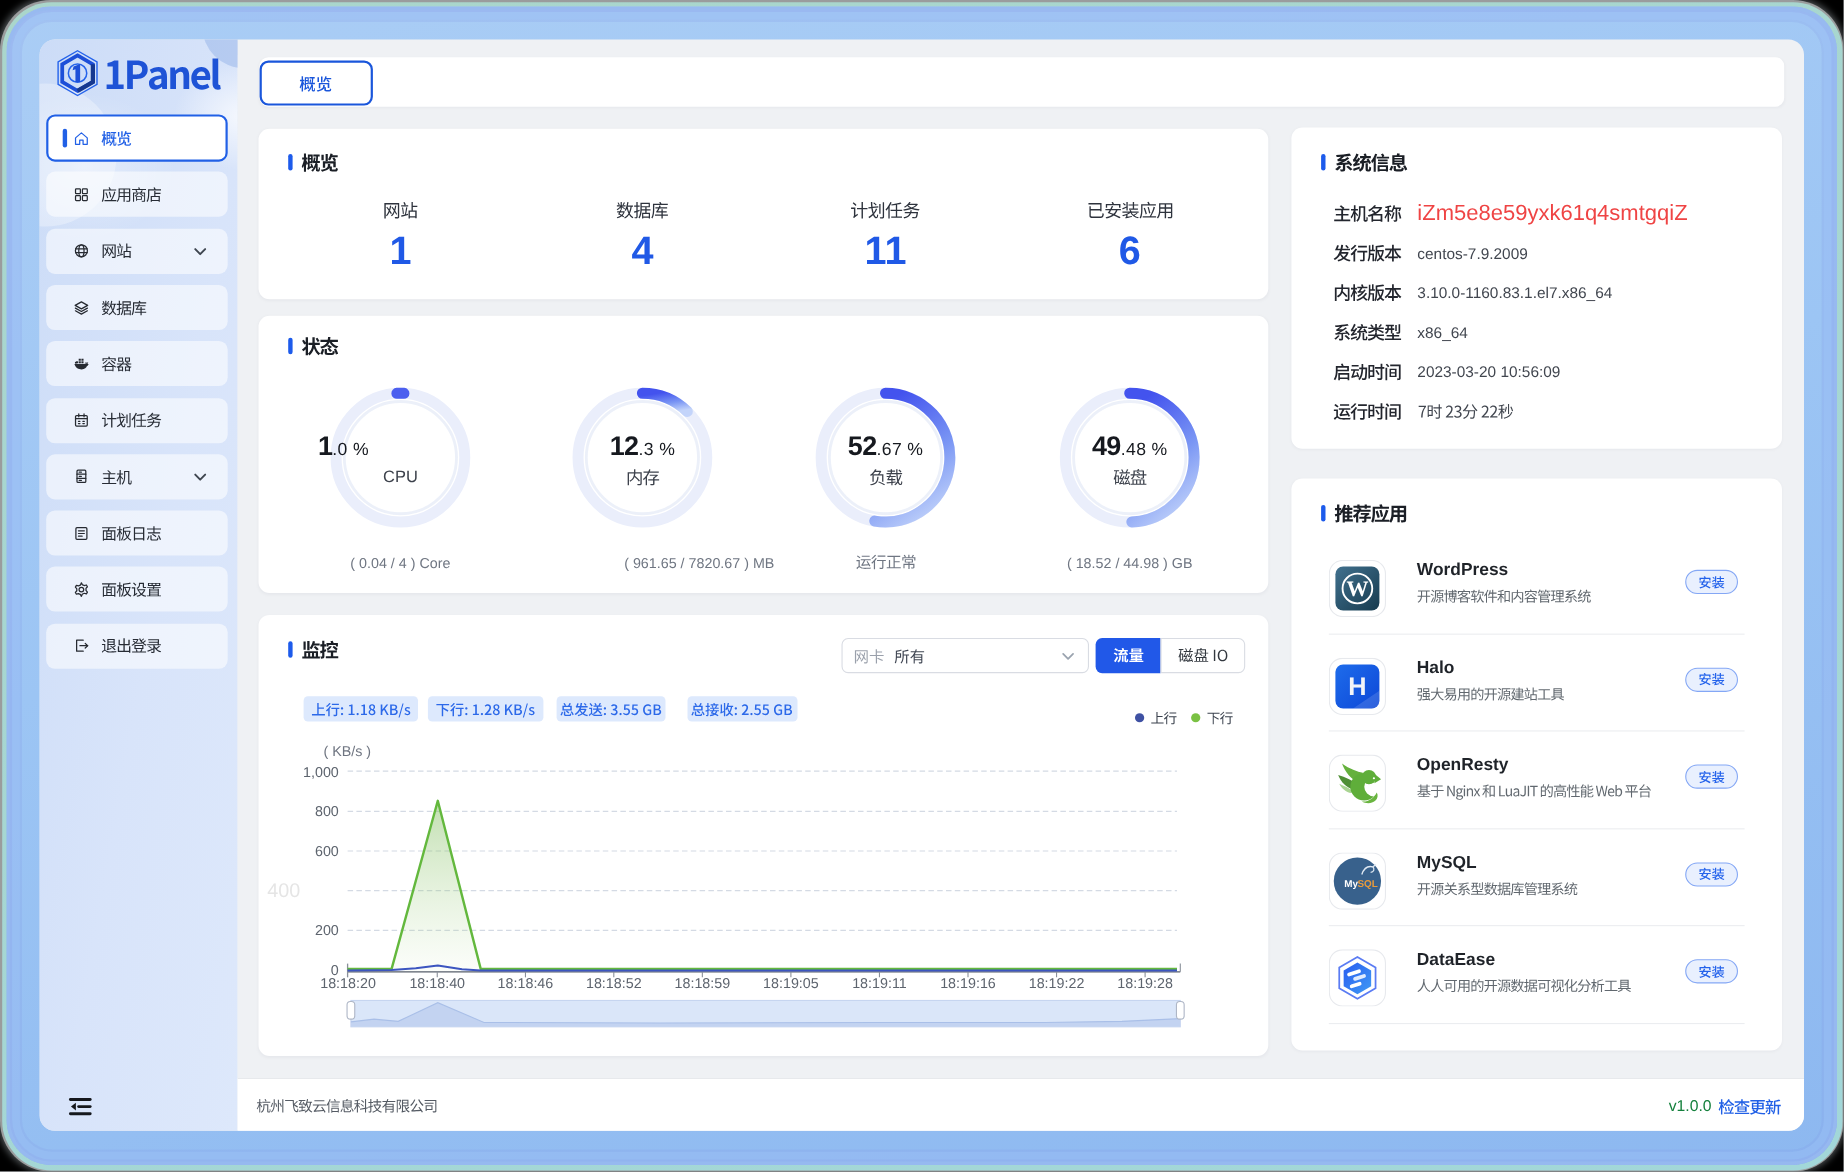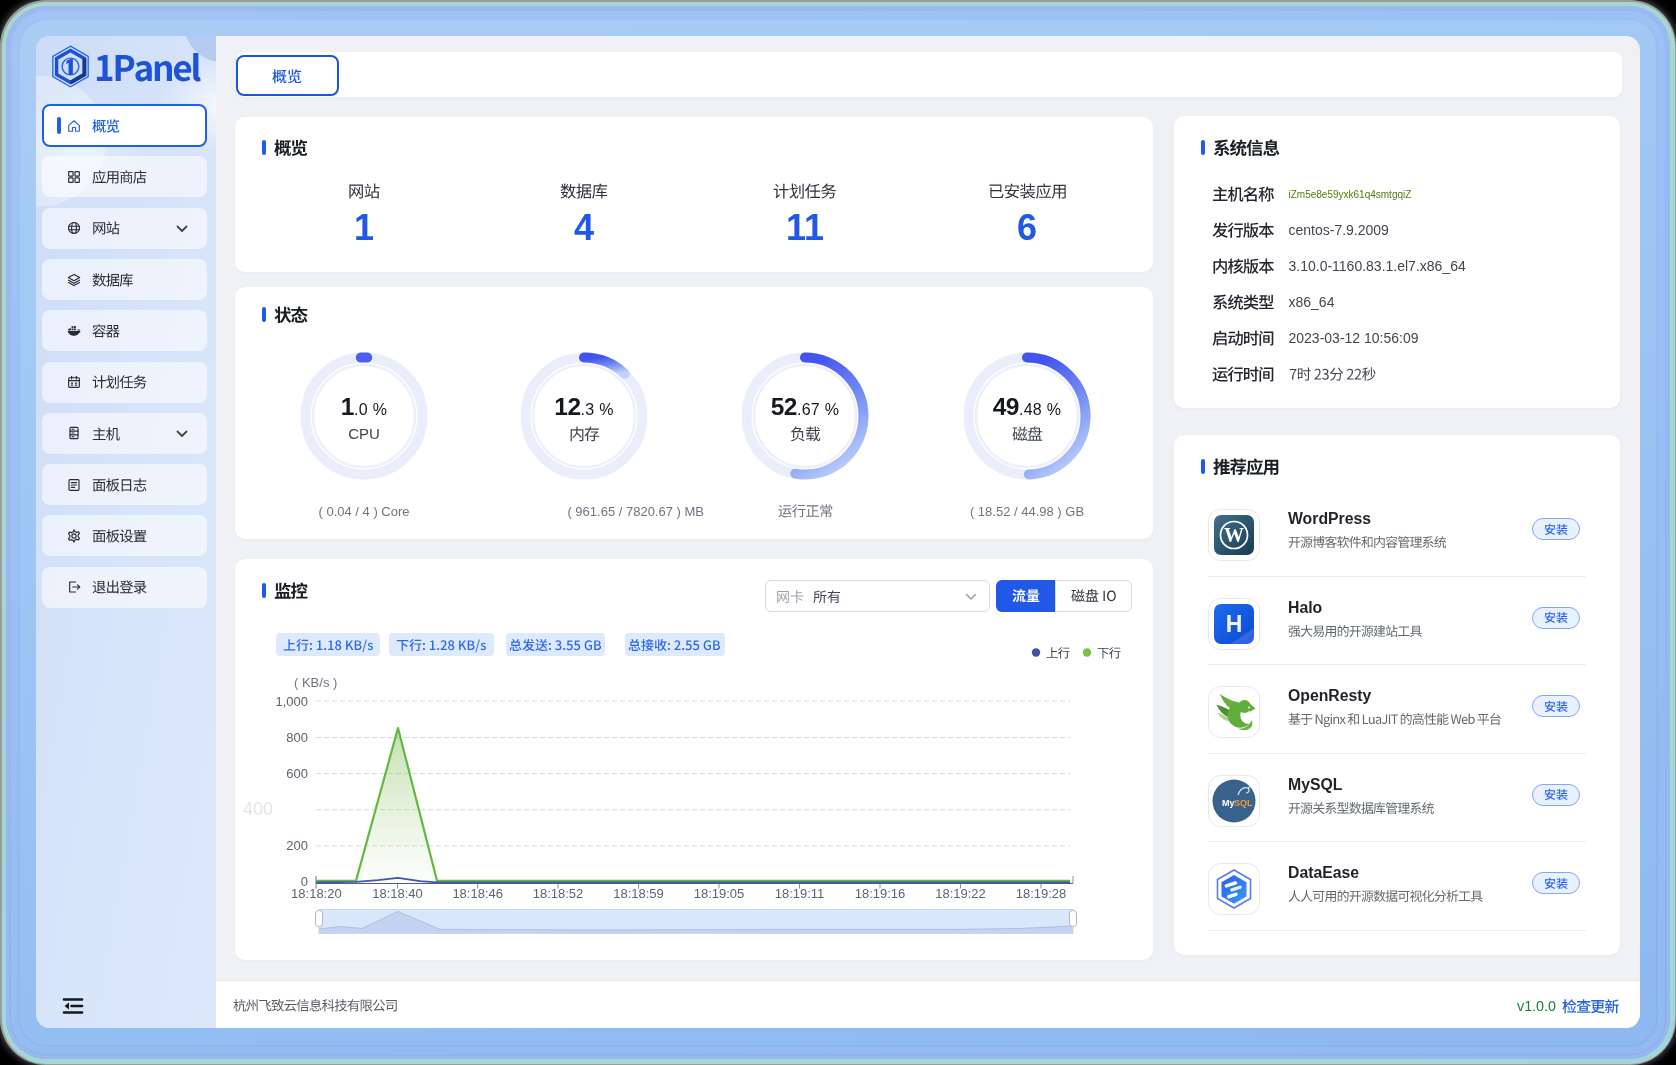--- a/index.html
+++ b/index.html
@@ -82,21 +82,21 @@
     <circle cx="67" cy="67" r="51" fill="none" stroke="#e8edf8" stroke-width="2.6" opacity=".8" filter="url(#blg364)"></circle>
     <defs>
       <linearGradient id="g364" x1="35%" y1="0%" x2="75%" y2="100%">
         <stop offset="0" stop-color="#4353ee"></stop>
         <stop offset="0.55" stop-color="#7b97f4"></stop>
         <stop offset="1" stop-color="#c3d4fa"></stop>
       </linearGradient>
     </defs>
     <path d="M63.78 8.59 A 58.5 58.5 0 0 1 70.22 8.59" fill="none" stroke="#4c5fef" stroke-width="10" stroke-linecap="round"></path>
   </svg>
-<div style="position:absolute;left:289px;top:395px;width:150px;text-align:center;line-height:24px;font-size:24.5px;font-weight:bold;color:#16191f;letter-spacing:-.5px">1<span style="font-size:16px;font-weight:normal;letter-spacing:.3px">.0 %</span></div>
+<div style="position:absolute;left:289px;top:395px;width:150px;text-align:left;line-height:24px;font-size:24.5px;font-weight:bold;color:#16191f;letter-spacing:-.5px">1<span style="font-size:16px;font-weight:normal;letter-spacing:.3px">.0 %</span></div>
 <div style="position:absolute;left:304px;top:425px;width:120px;text-align:center;font-size:15px;color:#3d424c;line-height:18px">CPU</div>
 <svg style="position:absolute;left:517px;top:349px" width="134" height="134">
     <circle cx="67" cy="67" r="58.5" fill="none" stroke="#eaeefb" stroke-width="10"></circle>
     <defs>
       <filter id="blg584" x="-20%" y="-20%" width="140%" height="140%">
         <feGaussianBlur stddev="1.6"></feGaussianBlur>
       </filter>
     </defs>
     <circle cx="67" cy="67" r="51" fill="none" stroke="#e8edf8" stroke-width="2.6" opacity=".8" filter="url(#blg584)"></circle>
     <defs>
@@ -253,37 +253,37 @@
     <rect x="69" y="249.5" width="754" height="24" fill="#eef3fc" stroke="#ccd8f0" stroke-width="1"></rect>
     <polygon points="69.0,269.0 90.0,266.5 112.0,268.5 148.0,251.5 190.0,269.5 350.0,270.0 550.0,269.5 700.0,269.5 770.0,268.5 823.0,266.0 823,273.5 69,273.5" fill="#cdd9f1"></polygon>
     <polyline points="69.0,269.0 90.0,266.5 112.0,268.5 148.0,251.5 190.0,269.5 350.0,270.0 550.0,269.5 700.0,269.5 770.0,268.5 823.0,266.0" fill="none" stroke="#aabde5" stroke-width="1"></polyline>
     <rect x="69" y="249.5" width="754" height="24" fill="#aac4ef" fill-opacity=".28"></rect>
     <rect x="65.5" y="250.5" width="7" height="16" rx="3" fill="#fff" stroke="#aeb6c6" stroke-width="1"></rect>
     <rect x="819.5" y="250.5" width="7" height="16" rx="3" fill="#fff" stroke="#aeb6c6" stroke-width="1"></rect>
   </svg>
 <svg style="position:absolute;left:1211.5px;top:183.6px;overflow:visible" width="62" height="22">
     <path transform="translate(0,16.3)" d="M5.9 -12.9C6.8 -12.2 7.9 -11.3 8.5 -10.6H1.6V-9.1H7.3V-5.8H2.4V-4.3H7.3V-0.7H0.9V0.8H15.5V-0.7H9V-4.3H13.9V-5.8H9V-9.1H14.7V-10.6H9.4L10.2 -11.2C9.6 -11.9 8.2 -13 7.2 -13.7ZM23.4 -12.8V-7.6C23.4 -5.1 23.2 -1.9 21 0.4C21.4 0.6 22 1.1 22.2 1.4C24.6 -1 24.9 -4.8 24.9 -7.6V-11.4H27.6V-1.2C27.6 0.2 27.7 0.6 28 0.8C28.2 1.1 28.6 1.2 29 1.2C29.2 1.2 29.6 1.2 29.8 1.2C30.2 1.2 30.5 1.1 30.8 0.9C31 0.8 31.2 0.5 31.3 0C31.3 -0.4 31.4 -1.6 31.4 -2.5C31 -2.7 30.6 -2.9 30.3 -3.2C30.3 -2.1 30.2 -1.3 30.2 -0.9C30.2 -0.6 30.2 -0.4 30.1 -0.3C30 -0.2 29.9 -0.2 29.8 -0.2C29.7 -0.2 29.5 -0.2 29.4 -0.2C29.3 -0.2 29.2 -0.2 29.2 -0.3C29.1 -0.4 29.1 -0.7 29.1 -1.2V-12.8ZM18.8 -13.8V-10.3H16.2V-8.9H18.6C18 -6.7 16.9 -4.3 15.8 -3C16.1 -2.6 16.4 -2 16.6 -1.6C17.4 -2.6 18.2 -4.2 18.8 -5.9V1.4H20.3V-5.9C20.8 -5.1 21.5 -4.2 21.8 -3.6L22.7 -4.9C22.3 -5.3 20.8 -7 20.3 -7.6V-8.9H22.5V-10.3H20.3V-13.8ZM34.9 -8.4C35.6 -7.9 36.5 -7.2 37.2 -6.6C35.4 -5.6 33.4 -5 31.4 -4.6C31.7 -4.2 32.1 -3.6 32.2 -3.2C33.1 -3.4 34 -3.6 34.8 -3.9V1.4H36.3V0.6H43.1V1.4H44.7V-5.7H38.8C41.3 -7.1 43.4 -9.1 44.7 -11.6L43.6 -12.2L43.3 -12.1H38C38.4 -12.6 38.7 -13 39 -13.5L37.3 -13.8C36.3 -12.3 34.4 -10.5 31.8 -9.3C32.1 -9 32.6 -8.5 32.8 -8.1C34.3 -8.9 35.6 -9.8 36.7 -10.7H42.3C41.4 -9.4 40.1 -8.3 38.6 -7.4C37.9 -8 36.9 -8.8 36.1 -9.3ZM43.1 -0.8H36.3V-4.3H43.1ZM54.3 -7.3C54 -5.3 53.4 -3.3 52.5 -2C52.8 -1.8 53.4 -1.5 53.7 -1.2C54.6 -2.7 55.3 -4.8 55.8 -7.1ZM58.9 -7.1C59.6 -5.3 60.2 -2.9 60.4 -1.4L61.9 -1.8C61.6 -3.4 61 -5.7 60.2 -7.5ZM54.8 -13.7C54.4 -11.7 53.7 -9.7 52.8 -8.4V-9.1H50.8V-11.8C51.6 -11.9 52.3 -12.2 53 -12.4L52.1 -13.6C50.8 -13.1 48.8 -12.6 47.1 -12.3C47.2 -12 47.4 -11.5 47.5 -11.1C48.1 -11.2 48.8 -11.3 49.4 -11.5V-9.1H47V-7.7H49.2C48.6 -5.9 47.6 -4 46.6 -2.9C46.9 -2.5 47.2 -1.9 47.4 -1.5C48.1 -2.4 48.8 -3.8 49.4 -5.3V1.4H50.8V-5.7C51.3 -5 51.8 -4.1 52 -3.7L52.9 -4.9C52.6 -5.3 51.3 -6.7 50.8 -7.2V-7.7H52.8V-7.9C53.1 -7.7 53.6 -7.4 53.8 -7.2C54.4 -8 54.9 -9.1 55.3 -10.2H56.7V-0.4C56.7 -0.2 56.6 -0.1 56.4 -0.1C56.2 -0.1 55.5 -0.1 54.7 -0.1C55 0.2 55.2 0.9 55.3 1.3C56.3 1.3 57 1.3 57.5 1C58 0.8 58.2 0.4 58.2 -0.4V-10.2H60C59.8 -9.7 59.5 -9.1 59.3 -8.5L60.6 -8.2C61 -9.2 61.5 -10.4 61.9 -11.5L60.9 -11.7L60.7 -11.7H55.8C56 -12.2 56.1 -12.8 56.2 -13.4Z" fill="#23262e"></path>
   </svg>
-<div style="position:absolute;left:1288.5px;top:185.6px;font-size:10px;color:#4d7c0f;line-height:17px">iZm5e8e59yxk61q4smtgqiZ</div>
+<div style="position:absolute;left:1288.5px;top:185.6px;font-size:20px;color:#ef4444;line-height:17px">iZm5e8e59yxk61q4smtgqiZ</div>
 <svg style="position:absolute;left:1211.5px;top:219.7px;overflow:visible" width="62" height="22">
     <path transform="translate(0,16.3)" d="M10.9 -12.9C11.6 -12.1 12.5 -11.1 12.9 -10.5L14.2 -11.3C13.7 -11.9 12.8 -12.9 12.1 -13.6ZM2.3 -8.4C2.4 -8.6 3 -8.7 4 -8.7H6.2C5.2 -5.4 3.4 -2.8 0.4 -1.1C0.8 -0.8 1.3 -0.2 1.5 0.1C3.6 -1.1 5.1 -2.7 6.3 -4.5C6.9 -3.5 7.6 -2.6 8.4 -1.8C7.1 -0.9 5.5 -0.3 3.9 0.1C4.2 0.4 4.5 1 4.7 1.4C6.5 0.9 8.2 0.2 9.6 -0.8C11.1 0.2 12.8 1 14.8 1.4C15.1 1 15.5 0.3 15.8 0C13.9 -0.3 12.3 -0.9 10.9 -1.8C12.3 -3 13.4 -4.6 14.1 -6.7L13 -7.2L12.7 -7.1H7.5C7.7 -7.6 7.9 -8.2 8 -8.7H15.3V-10.2H8.4C8.7 -11.2 8.9 -12.4 9 -13.6L7.3 -13.8C7.1 -12.5 6.9 -11.3 6.7 -10.2H4C4.4 -11 4.9 -12.1 5.2 -13.1L3.5 -13.3C3.2 -12.1 2.6 -10.8 2.4 -10.4C2.2 -10.1 2 -9.9 1.8 -9.8C1.9 -9.4 2.2 -8.7 2.3 -8.4ZM9.6 -2.7C8.6 -3.5 7.8 -4.5 7.2 -5.6H11.9C11.3 -4.5 10.5 -3.5 9.6 -2.7ZM22.6 -12.8V-11.3H30.6V-12.8ZM19.7 -13.8C18.8 -12.6 17.3 -11.1 15.9 -10.2C16.2 -9.9 16.6 -9.3 16.8 -9C18.3 -10.1 20 -11.7 21.1 -13.2ZM21.9 -8.3V-6.8H27.1V-0.5C27.1 -0.3 27 -0.2 26.6 -0.2C26.4 -0.2 25.3 -0.2 24.2 -0.2C24.4 0.2 24.6 0.9 24.7 1.3C26.2 1.3 27.2 1.3 27.8 1.1C28.4 0.8 28.6 0.4 28.6 -0.5V-6.8H31V-8.3ZM20.3 -10.3C19.2 -8.4 17.4 -6.5 15.7 -5.3C16.1 -5 16.6 -4.3 16.8 -4C17.3 -4.4 17.9 -4.9 18.4 -5.5V1.4H20V-7.2C20.6 -8 21.3 -8.9 21.8 -9.7ZM32.4 -13.4V-7C32.4 -4.6 32.3 -1.5 31.2 0.5C31.6 0.7 32.1 1.1 32.3 1.4C33.3 -0.2 33.6 -2.3 33.8 -4.5H35.7V1.3H37.1V-5.8H33.8L33.8 -7V-8H38V-9.3H36.7V-13.8H35.3V-9.3H33.8V-13.4ZM44.5 -7.7C44.2 -6.1 43.7 -4.6 43 -3.5C42.3 -4.7 41.8 -6.1 41.4 -7.7ZM38.6 -12.7V-7.1C38.6 -4.8 38.5 -1.5 37.3 0.6C37.6 0.8 38.2 1.2 38.5 1.5C39.9 -0.9 40.1 -4.4 40.1 -7.1V-7.7H40.2C40.6 -5.6 41.2 -3.7 42.1 -2.2C41.3 -1.1 40.3 -0.3 39.3 0.2C39.6 0.5 40 1 40.2 1.4C41.2 0.8 42.2 0.1 43 -0.8C43.7 0.1 44.5 0.8 45.5 1.4C45.7 1 46.2 0.5 46.6 0.2C45.5 -0.3 44.6 -1.1 43.9 -2.1C45 -3.8 45.7 -6.1 46.1 -8.9L45.2 -9.2L44.9 -9.1H40.1V-11.5C42.3 -11.6 44.6 -11.9 46.4 -12.3L45.5 -13.6C43.7 -13.2 41 -12.9 38.6 -12.7ZM53.5 -8.9V-3.1H49.9C51.3 -4.7 52.5 -6.7 53.3 -8.9ZM55.1 -8.9H55.3C56.1 -6.7 57.3 -4.7 58.7 -3.1H55.1ZM53.5 -13.8V-10.4H47.2V-8.9H51.7C50.6 -6.2 48.8 -3.7 46.7 -2.4C47.1 -2.1 47.6 -1.5 47.8 -1.2C48.6 -1.7 49.2 -2.3 49.9 -3V-1.5H53.5V1.4H55.1V-1.5H58.8V-3C59.4 -2.3 60.1 -1.7 60.8 -1.2C61 -1.6 61.6 -2.2 62 -2.6C59.9 -3.8 58 -6.3 56.9 -8.9H61.5V-10.4H55.1V-13.8Z" fill="#23262e"></path>
   </svg>
 <div style="position:absolute;left:1288.5px;top:221.7px;font-size:14px;color:#41464f;line-height:17px">centos-7.9.2009</div>
 <svg style="position:absolute;left:1211.5px;top:255.8px;overflow:visible" width="62" height="22">
     <path transform="translate(0,16.3)" d="M1.5 -11V1.4H3.1V-9.5H7.4C7.3 -7.4 6.7 -4.8 3.3 -3C3.7 -2.8 4.2 -2.2 4.4 -1.9C6.4 -3 7.6 -4.5 8.2 -6C9.6 -4.7 11 -3.1 11.8 -2.1L13 -3.1C12.1 -4.3 10.2 -6.1 8.7 -7.5C8.8 -8.2 8.9 -8.8 8.9 -9.5H13.3V-0.5C13.3 -0.2 13.2 -0.2 12.9 -0.1C12.6 -0.1 11.4 -0.1 10.4 -0.2C10.6 0.2 10.8 0.9 10.9 1.4C12.4 1.4 13.4 1.4 14 1.1C14.6 0.9 14.8 0.4 14.8 -0.5V-11H9V-13.8H7.4V-11ZM29.3 -6C27.9 -3.4 24.8 -1.1 21 0.1C21.3 0.4 21.7 1 21.9 1.4C23.9 0.7 25.7 -0.2 27.2 -1.4C28.3 -0.6 29.4 0.5 30 1.2L31.2 0.2C30.6 -0.5 29.4 -1.5 28.3 -2.3C29.3 -3.3 30.2 -4.4 30.9 -5.5ZM25.3 -13.4C25.5 -12.9 25.8 -12.2 26 -11.7H21.9V-10.3H24.8C24.3 -9.4 23.5 -8.1 23.2 -7.8C22.9 -7.5 22.4 -7.4 22.1 -7.3C22.2 -6.9 22.4 -6.2 22.5 -5.9C22.8 -6 23.3 -6.1 26 -6.3C24.9 -5.1 23.4 -4.1 21.8 -3.4C22.1 -3.1 22.5 -2.6 22.7 -2.2C25.6 -3.6 28.2 -6 29.6 -8.6L28.2 -9.1C27.9 -8.6 27.6 -8.1 27.2 -7.6L24.7 -7.5C25.3 -8.3 25.9 -9.4 26.5 -10.3H31.1V-11.7H27.6C27.5 -12.3 27.1 -13.2 26.7 -13.9ZM18.3 -13.8V-10.7H16.2V-9.2H18.3C17.8 -7.1 16.9 -4.6 15.8 -3.3C16.1 -2.9 16.5 -2.2 16.6 -1.8C17.2 -2.7 17.8 -4.1 18.3 -5.6V1.4H19.8V-6.7C20.2 -6 20.6 -5.2 20.8 -4.7L21.7 -5.7C21.4 -6.2 20.2 -8.1 19.8 -8.6V-9.2H21.6V-10.7H19.8V-13.8ZM32.4 -13.4V-7C32.4 -4.6 32.3 -1.5 31.2 0.5C31.6 0.7 32.1 1.1 32.3 1.4C33.3 -0.2 33.6 -2.3 33.8 -4.5H35.7V1.3H37.1V-5.8H33.8L33.8 -7V-8H38V-9.3H36.7V-13.8H35.3V-9.3H33.8V-13.4ZM44.5 -7.7C44.2 -6.1 43.7 -4.6 43 -3.5C42.3 -4.7 41.8 -6.1 41.4 -7.7ZM38.6 -12.7V-7.1C38.6 -4.8 38.5 -1.5 37.3 0.6C37.6 0.8 38.2 1.2 38.5 1.5C39.9 -0.9 40.1 -4.4 40.1 -7.1V-7.7H40.2C40.6 -5.6 41.2 -3.7 42.1 -2.2C41.3 -1.1 40.3 -0.3 39.3 0.2C39.6 0.5 40 1 40.2 1.4C41.2 0.8 42.2 0.1 43 -0.8C43.7 0.1 44.5 0.8 45.5 1.4C45.7 1 46.2 0.5 46.6 0.2C45.5 -0.3 44.6 -1.1 43.9 -2.1C45 -3.8 45.7 -6.1 46.1 -8.9L45.2 -9.2L44.9 -9.1H40.1V-11.5C42.3 -11.6 44.6 -11.9 46.4 -12.3L45.5 -13.6C43.7 -13.2 41 -12.9 38.6 -12.7ZM53.5 -8.9V-3.1H49.9C51.3 -4.7 52.5 -6.7 53.3 -8.9ZM55.1 -8.9H55.3C56.1 -6.7 57.3 -4.7 58.7 -3.1H55.1ZM53.5 -13.8V-10.4H47.2V-8.9H51.7C50.6 -6.2 48.8 -3.7 46.7 -2.4C47.1 -2.1 47.6 -1.5 47.8 -1.2C48.6 -1.7 49.2 -2.3 49.9 -3V-1.5H53.5V1.4H55.1V-1.5H58.8V-3C59.4 -2.3 60.1 -1.7 60.8 -1.2C61 -1.6 61.6 -2.2 62 -2.6C59.9 -3.8 58 -6.3 56.9 -8.9H61.5V-10.4H55.1V-13.8Z" fill="#23262e"></path>
   </svg>
 <div style="position:absolute;left:1288.5px;top:257.8px;font-size:14px;color:#41464f;line-height:17px">3.10.0-1160.83.1.el7.x86_64</div>
 <svg style="position:absolute;left:1211.5px;top:291.9px;overflow:visible" width="62" height="22">
     <path transform="translate(0,16.3)" d="M4.4 -3.6C3.5 -2.5 2.2 -1.3 0.9 -0.6C1.3 -0.3 2 0.2 2.3 0.5C3.5 -0.4 4.9 -1.7 5.9 -3ZM10.3 -2.9C11.6 -1.9 13.2 -0.4 14 0.5L15.3 -0.5C14.5 -1.4 12.8 -2.7 11.5 -3.7ZM10.7 -7.2C11 -6.9 11.4 -6.5 11.8 -6L5.6 -5.6C7.9 -6.8 10.3 -8.2 12.5 -9.9L11.3 -10.9C10.5 -10.2 9.7 -9.6 8.9 -9L5.2 -8.9C6.3 -9.6 7.3 -10.6 8.3 -11.5C10.4 -11.8 12.5 -12 14.1 -12.4L13 -13.7C10.3 -13.1 5.6 -12.6 1.6 -12.5C1.8 -12.1 2 -11.5 2 -11.1C3.3 -11.1 4.8 -11.2 6.2 -11.3C5.2 -10.4 4.1 -9.6 3.7 -9.3C3.3 -9 2.9 -8.7 2.5 -8.7C2.7 -8.3 2.9 -7.6 3 -7.3C3.3 -7.5 3.8 -7.5 6.8 -7.7C5.6 -7 4.5 -6.4 4 -6.1C3 -5.6 2.3 -5.3 1.7 -5.3C1.9 -4.9 2.1 -4.2 2.2 -3.9C2.6 -4.1 3.3 -4.2 7.5 -4.5V-0.5C7.5 -0.3 7.4 -0.3 7.2 -0.2C6.9 -0.2 5.9 -0.2 5 -0.3C5.2 0.1 5.5 0.8 5.6 1.2C6.8 1.2 7.7 1.2 8.3 1C8.9 0.7 9 0.3 9 -0.5V-4.6L12.8 -4.9C13.3 -4.4 13.6 -3.8 13.9 -3.4L15.1 -4.2C14.5 -5.2 13.1 -6.7 11.8 -7.8ZM26.7 -5.7V-0.8C26.7 0.6 27 1.1 28.2 1.1C28.5 1.1 29.3 1.1 29.5 1.1C30.7 1.1 31 0.4 31.1 -2C30.7 -2.1 30.1 -2.3 29.8 -2.6C29.8 -0.6 29.7 -0.2 29.4 -0.2C29.2 -0.2 28.7 -0.2 28.5 -0.2C28.2 -0.2 28.2 -0.3 28.2 -0.8V-5.7ZM23.6 -5.7C23.5 -2.6 23.2 -0.9 20.6 0.1C20.9 0.4 21.3 1 21.5 1.4C24.5 0.1 25 -2.1 25.1 -5.7ZM16 -1 16.4 0.6C17.9 0 19.8 -0.7 21.7 -1.3L21.4 -2.7C19.4 -2 17.4 -1.3 16 -1ZM25 -13.4C25.3 -12.8 25.6 -12 25.8 -11.5H22V-10.1H24.7C24 -9.1 23 -7.9 22.7 -7.5C22.4 -7.2 21.9 -7.1 21.6 -7C21.8 -6.7 22 -5.9 22.1 -5.5C22.6 -5.7 23.3 -5.8 29.1 -6.4C29.3 -6 29.5 -5.6 29.7 -5.2L31 -5.9C30.5 -6.9 29.5 -8.4 28.6 -9.6L27.4 -9C27.7 -8.6 28 -8.1 28.3 -7.6L24.4 -7.3C25.1 -8.1 25.9 -9.2 26.5 -10.1H30.9V-11.5H26.3L27.3 -11.8C27.2 -12.3 26.8 -13.2 26.4 -13.8ZM16.4 -6.8C16.6 -6.9 17 -7 18.7 -7.3C18 -6.4 17.5 -5.7 17.2 -5.4C16.7 -4.8 16.4 -4.4 16 -4.3C16.2 -3.9 16.4 -3.2 16.5 -2.9C16.9 -3.1 17.5 -3.3 21.5 -4.2C21.4 -4.5 21.4 -5.1 21.4 -5.6L18.7 -5C19.9 -6.4 21 -8 21.9 -9.6L20.6 -10.4C20.3 -9.8 19.9 -9.2 19.6 -8.7L17.9 -8.5C18.9 -9.9 19.8 -11.5 20.5 -13.1L19 -13.9C18.3 -11.9 17.2 -9.9 16.8 -9.4C16.5 -8.8 16.1 -8.5 15.8 -8.4C16 -8 16.3 -7.2 16.4 -6.8ZM42.8 -13.5C42.4 -12.8 41.8 -11.8 41.2 -11.1L42.5 -10.7C43.1 -11.3 43.8 -12.2 44.4 -13ZM33.6 -12.8C34.3 -12.2 34.9 -11.3 35.2 -10.6H31.9V-9.2H37C35.6 -8 33.6 -7 31.5 -6.6C31.9 -6.2 32.3 -5.7 32.5 -5.3C34.6 -5.9 36.7 -7.1 38.2 -8.6V-6.1H39.7V-8.2C41.7 -7.3 44 -6.1 45.3 -5.3L46 -6.6C44.8 -7.3 42.6 -8.3 40.6 -9.2H46V-10.6H39.7V-13.8H38.2V-10.6H35.5L36.7 -11.2C36.4 -11.9 35.6 -12.8 34.9 -13.4ZM38.2 -5.8C38.1 -5.2 38 -4.7 37.9 -4.2H31.8V-2.8H37.3C36.5 -1.5 34.9 -0.6 31.4 -0.1C31.7 0.3 32.1 1 32.2 1.4C36.2 0.7 38 -0.6 38.9 -2.4C40.3 -0.3 42.4 0.9 45.6 1.4C45.8 0.9 46.2 0.3 46.6 -0.1C43.7 -0.4 41.6 -1.2 40.4 -2.8H46.1V-4.2H39.5C39.6 -4.7 39.7 -5.2 39.8 -5.8ZM56.4 -12.8V-7.3H57.8V-12.8ZM59.4 -13.6V-6.5C59.4 -6.3 59.3 -6.2 59.1 -6.2C58.8 -6.2 58 -6.2 57.2 -6.2C57.4 -5.8 57.6 -5.2 57.7 -4.8C58.8 -4.8 59.6 -4.9 60.2 -5.1C60.7 -5.3 60.9 -5.7 60.9 -6.5V-13.6ZM52.4 -11.8V-9.8H50.6V-11.8ZM48.6 -3.7V-2.3H53.6V-0.6H47V0.8H61.7V-0.6H55.2V-2.3H60V-3.7H55.2V-5.3H53.8V-8.4H55.5V-9.8H53.8V-11.8H55.2V-13.1H47.8V-11.8H49.2V-9.8H47.2V-8.4H49.1C48.9 -7.4 48.3 -6.5 47 -5.7C47.3 -5.5 47.8 -4.9 48 -4.6C49.6 -5.6 50.3 -7 50.5 -8.4H52.4V-5.1H53.6V-3.7Z" fill="#23262e"></path>
   </svg>
 <div style="position:absolute;left:1288.5px;top:293.9px;font-size:14px;color:#41464f;line-height:17px">x86_64</div>
 <svg style="position:absolute;left:1211.5px;top:328.0px;overflow:visible" width="62" height="22">
     <path transform="translate(0,16.3)" d="M4.6 -5.2V1.3H6.1V0.3H13.1V1.3H14.6V-5.2ZM6.1 -1.1V-3.7H13.1V-1.1ZM7 -13.4C7.3 -12.8 7.6 -12.1 7.8 -11.5H2.4V-7.4C2.4 -5.1 2.3 -1.9 0.5 0.4C0.9 0.6 1.5 1.1 1.8 1.4C3.5 -0.8 4 -4.1 4 -6.7H14.3V-11.5H9.2L9.5 -11.6C9.3 -12.2 8.9 -13.1 8.5 -13.8ZM4 -10H12.7V-8.1H4ZM16.8 -12.5V-11.1H23.1V-12.5ZM25.8 -13.5C25.8 -12.3 25.8 -11.2 25.8 -10.1H23.6V-8.6H25.7C25.5 -5 24.9 -1.8 22.8 0.2C23.2 0.4 23.7 1 23.9 1.4C26.3 -0.9 27 -4.5 27.2 -8.6H29.3C29.1 -3.1 28.9 -1 28.6 -0.6C28.4 -0.3 28.2 -0.3 27.9 -0.3C27.6 -0.3 26.8 -0.3 25.9 -0.4C26.2 0 26.4 0.7 26.4 1.1C27.3 1.2 28.1 1.2 28.7 1.1C29.2 1 29.5 0.9 29.9 0.4C30.5 -0.3 30.6 -2.7 30.9 -9.4C30.9 -9.6 30.9 -10.1 30.9 -10.1H27.3C27.3 -11.2 27.3 -12.3 27.3 -13.5ZM16.9 -0.5C17.3 -0.8 17.9 -1 22.2 -2L22.5 -1.1L23.8 -1.5C23.6 -2.6 22.8 -4.5 22.2 -6L21 -5.6C21.3 -4.9 21.6 -4.1 21.8 -3.3L18.4 -2.6C19 -4 19.6 -5.6 20 -7.2H23.4V-8.6H16.2V-7.2H18.4C18 -5.4 17.4 -3.6 17.1 -3.1C16.9 -2.4 16.7 -2 16.4 -1.9C16.5 -1.6 16.8 -0.8 16.9 -0.5ZM38.4 -7.2C39.2 -6 40.3 -4.3 40.8 -3.3L42.2 -4.1C41.7 -5.1 40.5 -6.7 39.7 -7.9ZM35.9 -6.4V-3H33.5V-6.4ZM35.9 -7.8H33.5V-11.1H35.9ZM32 -12.4V-0.3H33.5V-1.6H37.4V-12.4ZM43.1 -13.7V-10.6H38V-9.1H43.1V-0.8C43.1 -0.5 43 -0.4 42.7 -0.4C42.3 -0.4 41.1 -0.4 39.9 -0.4C40.1 0 40.4 0.7 40.4 1.2C42.1 1.2 43.2 1.1 43.8 0.9C44.5 0.7 44.7 0.2 44.7 -0.8V-9.1H46.5V-10.6H44.7V-13.7ZM47.5 -10V1.4H49.1V-10ZM47.8 -12.9C48.5 -12.1 49.4 -11.1 49.7 -10.4L51 -11.2C50.6 -11.9 49.7 -12.9 49 -13.6ZM52.6 -4.7H56.1V-2.8H52.6ZM52.6 -7.9H56.1V-6H52.6ZM51.2 -9.1V-1.5H57.6V-9.1ZM51.8 -12.9V-11.4H59.7V-0.4C59.7 -0.2 59.6 -0.1 59.4 -0.1C59.2 -0.1 58.6 -0.1 57.9 -0.1C58.1 0.3 58.3 0.9 58.4 1.3C59.4 1.3 60.2 1.3 60.6 1C61.1 0.8 61.3 0.4 61.3 -0.4V-12.9Z" fill="#23262e"></path>
   </svg>
-<div style="position:absolute;left:1288.5px;top:330.0px;font-size:14px;color:#41464f;line-height:17px">2023-03-12 10:56:09</div>
+<div style="position:absolute;left:1288.5px;top:330.0px;font-size:14px;color:#41464f;line-height:17px">2023-03-20 10:56:09</div>
 <svg style="position:absolute;left:1211.5px;top:364.1px;overflow:visible" width="62" height="22">
     <path transform="translate(0,16.3)" d="M6.2 -12.8V-11.4H14.5V-12.8ZM1 -12C1.9 -11.3 3.2 -10.4 3.9 -9.8L4.9 -10.9C4.3 -11.5 3 -12.4 2 -13ZM6.2 -1.9C6.7 -2.1 7.5 -2.2 13.3 -2.8C13.6 -2.3 13.8 -1.9 13.9 -1.5L15.3 -2.2C14.7 -3.5 13.4 -5.6 12.4 -7.1L11.1 -6.5C11.6 -5.8 12.1 -4.9 12.6 -4.1L7.8 -3.7C8.6 -4.9 9.5 -6.3 10.1 -7.7H15.6V-9.1H5.1V-7.7H8.2C7.6 -6.2 6.8 -4.7 6.5 -4.3C6.2 -3.8 5.9 -3.5 5.6 -3.4C5.8 -3 6.1 -2.2 6.2 -1.9ZM4.3 -8.1H0.6V-6.7H2.8V-1.7C2.1 -1.4 1.3 -0.8 0.5 0L1.6 1.5C2.3 0.5 3.1 -0.5 3.7 -0.5C4 -0.5 4.6 -0 5.2 0.4C6.4 1 7.7 1.2 9.8 1.2C11.5 1.2 14.2 1.2 15.4 1.1C15.4 0.6 15.7 -0.2 15.9 -0.6C14.2 -0.4 11.6 -0.3 9.8 -0.3C8 -0.3 6.6 -0.4 5.5 -1C5 -1.4 4.6 -1.7 4.3 -1.8ZM22.6 -12.8V-11.3H30.6V-12.8ZM19.7 -13.8C18.8 -12.6 17.3 -11.1 15.9 -10.2C16.2 -9.9 16.6 -9.3 16.8 -9C18.3 -10.1 20 -11.7 21.1 -13.2ZM21.9 -8.3V-6.8H27.1V-0.5C27.1 -0.3 27 -0.2 26.6 -0.2C26.4 -0.2 25.3 -0.2 24.2 -0.2C24.4 0.2 24.6 0.9 24.7 1.3C26.2 1.3 27.2 1.3 27.8 1.1C28.4 0.8 28.6 0.4 28.6 -0.5V-6.8H31V-8.3ZM20.3 -10.3C19.2 -8.4 17.4 -6.5 15.7 -5.3C16.1 -5 16.6 -4.3 16.8 -4C17.3 -4.4 17.9 -4.9 18.4 -5.5V1.4H20V-7.2C20.6 -8 21.3 -8.9 21.8 -9.7ZM38.4 -7.2C39.2 -6 40.3 -4.3 40.8 -3.3L42.2 -4.1C41.7 -5.1 40.5 -6.7 39.7 -7.9ZM35.9 -6.4V-3H33.5V-6.4ZM35.9 -7.8H33.5V-11.1H35.9ZM32 -12.4V-0.3H33.5V-1.6H37.4V-12.4ZM43.1 -13.7V-10.6H38V-9.1H43.1V-0.8C43.1 -0.5 43 -0.4 42.7 -0.4C42.3 -0.4 41.1 -0.4 39.9 -0.4C40.1 0 40.4 0.7 40.4 1.2C42.1 1.2 43.2 1.1 43.8 0.9C44.5 0.7 44.7 0.2 44.7 -0.8V-9.1H46.5V-10.6H44.7V-13.7ZM47.5 -10V1.4H49.1V-10ZM47.8 -12.9C48.5 -12.1 49.4 -11.1 49.7 -10.4L51 -11.2C50.6 -11.9 49.7 -12.9 49 -13.6ZM52.6 -4.7H56.1V-2.8H52.6ZM52.6 -7.9H56.1V-6H52.6ZM51.2 -9.1V-1.5H57.6V-9.1ZM51.8 -12.9V-11.4H59.7V-0.4C59.7 -0.2 59.6 -0.1 59.4 -0.1C59.2 -0.1 58.6 -0.1 57.9 -0.1C58.1 0.3 58.3 0.9 58.4 1.3C59.4 1.3 60.2 1.3 60.6 1C61.1 0.8 61.3 0.4 61.3 -0.4V-12.9Z" fill="#23262e"></path>
   </svg>
 <svg style="position:absolute;left:1288.5px;top:365.1px;overflow:visible" width="87" height="19">
     <path transform="translate(0,14.6)" d="M2.9 0H4.3C4.5 -4.2 4.9 -6.7 7.4 -9.9V-10.7H0.7V-9.6H5.9C3.8 -6.6 3.1 -4.1 2.9 0ZM14.6 -6.6C15.4 -5.5 16.4 -3.9 16.9 -3L17.8 -3.6C17.3 -4.5 16.3 -6 15.5 -7.1ZM12.4 -5.9V-2.5H9.9V-5.9ZM12.4 -6.8H9.9V-10H12.4ZM8.9 -11V-0.4H9.9V-1.5H13.5V-11ZM18.9 -12.2V-9.3H14.1V-8.3H18.9V-0.5C18.9 -0.2 18.7 -0.1 18.4 -0.1C18.1 -0.1 17 -0.1 15.9 -0.1C16.1 0.2 16.2 0.7 16.3 1C17.8 1 18.7 1 19.2 0.8C19.8 0.6 20 0.3 20 -0.5V-8.3H21.7V-9.3H20V-12.2ZM25.4 0H32.1V-1.2H29.2C28.6 -1.2 28 -1.1 27.4 -1.1C29.9 -3.4 31.6 -5.6 31.6 -7.8C31.6 -9.7 30.4 -10.9 28.5 -10.9C27.2 -10.9 26.2 -10.3 25.4 -9.3L26.1 -8.6C26.7 -9.3 27.5 -9.8 28.4 -9.8C29.7 -9.8 30.3 -8.9 30.3 -7.7C30.3 -5.9 28.8 -3.7 25.4 -0.8ZM36.3 0.2C38.2 0.2 39.8 -0.9 39.8 -2.9C39.8 -4.3 38.8 -5.3 37.5 -5.6V-5.7C38.6 -6 39.4 -6.9 39.4 -8.2C39.4 -9.9 38.1 -10.9 36.3 -10.9C35 -10.9 34.1 -10.4 33.3 -9.6L34 -8.8C34.6 -9.4 35.4 -9.8 36.2 -9.8C37.4 -9.8 38 -9.1 38 -8.1C38 -7 37.3 -6.1 35.1 -6.1V-5.1C37.6 -5.1 38.4 -4.2 38.4 -2.9C38.4 -1.7 37.5 -0.9 36.2 -0.9C35 -0.9 34.2 -1.5 33.6 -2.1L32.9 -1.3C33.6 -0.5 34.7 0.2 36.3 0.2ZM50 -12 49 -11.6C50 -9.4 51.8 -7.1 53.3 -5.7C53.5 -6 53.9 -6.4 54.2 -6.7C52.7 -7.8 50.9 -10 50 -12ZM44.9 -12C44.1 -9.7 42.6 -7.7 40.8 -6.5C41.1 -6.2 41.6 -5.8 41.8 -5.6C42.2 -5.9 42.5 -6.3 42.9 -6.7V-5.7H45.7C45.4 -3.2 44.6 -0.9 41.1 0.3C41.4 0.5 41.7 0.9 41.8 1.2C45.5 -0.1 46.5 -2.8 46.9 -5.7H50.9C50.7 -2 50.5 -0.6 50.1 -0.2C50 -0.1 49.8 -0 49.5 -0C49.1 -0 48.2 -0 47.3 -0.1C47.5 0.2 47.6 0.7 47.7 1C48.6 1 49.5 1.1 50 1C50.5 1 50.8 0.9 51.1 0.5C51.6 -0.1 51.8 -1.7 52 -6.2C52 -6.4 52 -6.7 52 -6.7H43C44.2 -8.1 45.3 -9.8 46.1 -11.7ZM57.9 0H64.6V-1.2H61.7C61.1 -1.2 60.5 -1.1 59.9 -1.1C62.4 -3.4 64.1 -5.6 64.1 -7.8C64.1 -9.7 62.9 -10.9 61 -10.9C59.6 -10.9 58.7 -10.3 57.8 -9.3L58.6 -8.6C59.2 -9.3 60 -9.8 60.8 -9.8C62.2 -9.8 62.8 -8.9 62.8 -7.7C62.8 -5.9 61.3 -3.7 57.9 -0.8ZM65.6 0H72.3V-1.2H69.4C68.8 -1.2 68.2 -1.1 67.6 -1.1C70.1 -3.4 71.8 -5.6 71.8 -7.8C71.8 -9.7 70.6 -10.9 68.7 -10.9C67.3 -10.9 66.4 -10.3 65.5 -9.3L66.3 -8.6C66.9 -9.3 67.7 -9.8 68.5 -9.8C69.9 -9.8 70.5 -8.9 70.5 -7.7C70.5 -5.9 69 -3.7 65.6 -0.8ZM79.9 -9.8C79.6 -8.2 79.3 -6.5 78.7 -5.4C79 -5.3 79.4 -5.1 79.6 -4.9C80.2 -6.1 80.6 -7.9 80.9 -9.6ZM84 -9.7C84.7 -8.4 85.3 -6.7 85.6 -5.7L86.6 -6C86.3 -7.1 85.6 -8.7 84.9 -10ZM84.9 -5.1C83.8 -2.2 81.5 -0.6 77.9 0.2C78.1 0.4 78.4 0.8 78.5 1.1C82.4 0.2 84.8 -1.6 85.9 -4.8ZM81.9 -12.3V-3.2H82.9V-12.3ZM78.1 -12.1C77 -11.6 75.1 -11.1 73.4 -10.9C73.5 -10.6 73.7 -10.3 73.7 -10C74.4 -10.1 75.1 -10.2 75.7 -10.4V-8.1H73.3V-7.1H75.6C75 -5.4 74 -3.5 73.1 -2.5C73.3 -2.2 73.5 -1.8 73.6 -1.5C74.4 -2.4 75.1 -3.8 75.7 -5.3V1.1H76.8V-5.6C77.3 -4.9 77.8 -4 78.1 -3.5L78.7 -4.4C78.5 -4.8 77.2 -6.4 76.8 -6.8V-7.1H78.9V-8.1H76.8V-10.6C77.5 -10.8 78.2 -11 78.8 -11.2Z" fill="#41464f"></path>
   </svg>
 <svg style="position:absolute;left:1208px;top:509.0px" width="52" height="52">
     <rect x=".5" y=".5" width="51" height="51" rx="12" fill="#fff" stroke="#e7e9ed"></rect>
     <defs>
       <linearGradient id="wpg" x1="0" y1="0" x2="1" y2="1">

